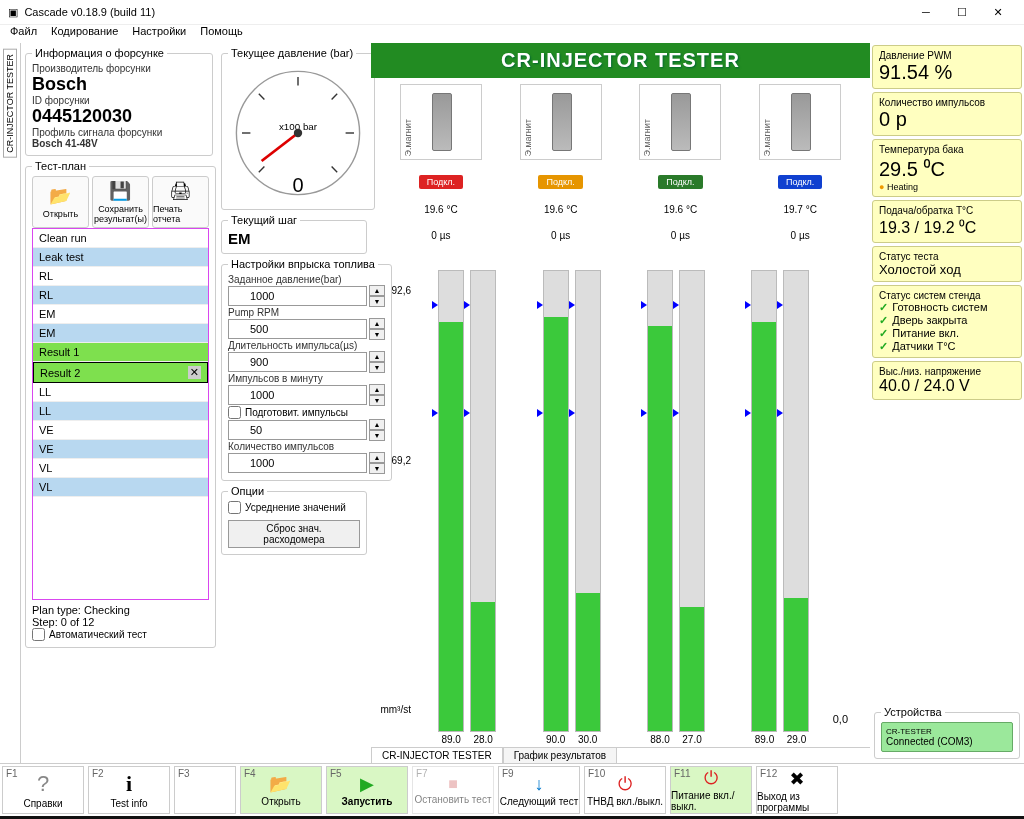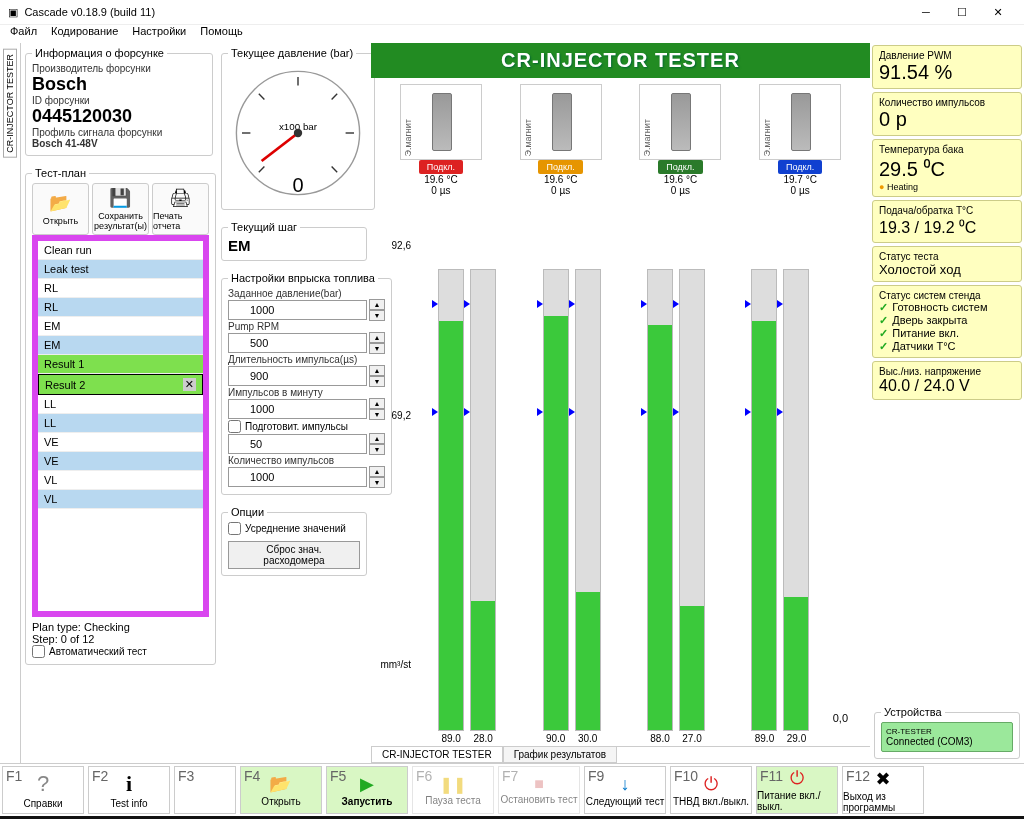--- a/index.html
+++ b/index.html
@@ -4,39 +4,39 @@
 <style>
 html,body{margin:0;padding:0;font-family:"Segoe UI",Tahoma,sans-serif;font-size:11px;color:#000;background:#fff;width:1024px;height:819px;overflow:hidden}
 .titlebar{height:24px;display:flex;align-items:center;padding:0 8px;border-bottom:1px solid #eee}
 .titlebar .title{flex:1;font-size:11px}
 .titlebar .winbtn{width:36px;height:20px;display:flex;align-items:center;justify-content:center;cursor:pointer}
 .menubar{height:18px;display:flex;gap:14px;padding:0 10px;font-size:11px}
 .menubar span{cursor:pointer}
 .body{display:flex;height:720px}
 .vtab{width:20px;border-right:1px solid #ccc;display:flex;align-items:flex-start;justify-content:center;padding-top:6px}
 .vtab div{writing-mode:vertical-rl;transform:rotate(180deg);font-size:9px;background:#fff;border:1px solid #aaa;padding:4px 1px}
-.col{display:flex;flex-direction:column;gap:7px;padding:2px}
+.col{display:flex;flex-direction:column;gap:0;padding:2px}
 fieldset{border:1px solid #ccc;border-radius:3px;margin:2px;padding:4px 6px 6px 6px}
 legend{font-size:11px;padding:0 3px}
 .label-sm{font-size:10px;color:#333}
 .big{font-size:18px;font-weight:600}
 .toolbtn{display:flex;flex-direction:column;align-items:center;justify-content:center;width:55px;height:50px;border:1px solid #ccc;border-radius:3px;font-size:9px;cursor:pointer;gap:2px;background:#fafafa}
-.testlist{border:6px solid #d946ef;height:370px;overflow:auto;background:#fff}
+.testlist{border:1px solid #d946ef;height:370px;overflow:auto;background:#fff}
 .testrow{padding:3px 6px;font-size:11px;border-bottom:1px solid #eee}
 .blue{background:#b8d8f0}
 .green{background:#7ee04e}
 .edit{background:#7ee04e;border:1px solid #000;display:flex;justify-content:space-between;align-items:center}
 .numin{display:flex;align-items:center;gap:2px}
 .numin input{width:95px;height:18px;border:1px solid #999;padding:0 21px;font-size:11px}
 .spin{display:flex;flex-direction:column}
 .spin div{width:14px;height:9px;border:1px solid #999;font-size:7px;display:flex;align-items:center;justify-content:center;cursor:pointer;background:#f0f0f0}
 .centerpane{flex:1;display:flex;flex-direction:column}
 .crheader{background:#228B22;color:#fff;font-size:20px;font-weight:600;text-align:center;padding:6px 0;letter-spacing:1px;text-shadow:1px 1px 2px #063}
 .injectors{display:flex;justify-content:space-around;padding:6px 10px 0 10px}
-.injrow{display:flex;flex-direction:column;align-items:center;gap:0;width:90px}
+.injrow{display:flex;flex-direction:column;align-items:center;gap:15px;width:90px}
 .injbox{border:1px solid #ccc;width:76px;height:70px;display:flex;align-items:flex-end;justify-content:space-between;padding:2px}
 .injvert{writing-mode:vertical-rl;transform:rotate(180deg);font-size:9px;color:#666}
 .nozzle{width:18px;height:56px;background:linear-gradient(#999,#bbb);border:1px solid #777;border-radius:2px;align-self:center}
 .connbtn{color:#fff;font-size:9px;padding:2px 8px;border-radius:2px;cursor:pointer}
 .bars-area{flex:1;display:flex;padding:4px 18px 2px 6px;gap:0;position:relative}
 .ylabels{display:flex;flex-direction:column;justify-content:space-between;padding:40px 4px 30px 0;font-size:10px;width:34px;text-align:right;height:430px}
 .bargroup{display:flex;gap:6px;align-items:flex-end;margin:0 8px;position:relative}
 .barcol{display:flex;flex-direction:column;align-items:center;gap:2px}
 .bar{width:24px;height:460px;background:#ddd;position:relative;border:1px solid #bbb}
 .fill{position:absolute;bottom:0;left:0;right:0;background:#3bc93b}
@@ -46,21 +46,21 @@
 .tabstrip div{border:1px solid #ccc;border-top:none;padding:2px 10px;background:#f5f5f5}
 .tabstrip .act{background:#fff}
 .rightcol{width:150px;display:flex;flex-direction:column;gap:3px;padding:2px}
 .card{background:#ffffc0;border:1px solid #cc8;border-radius:3px;padding:4px 6px}
 .card .t{font-size:10px}
 .card .v{font-size:20px}
 .ok::before{content:"✓";color:#2a2;font-weight:bold;margin-right:4px}
 .devbox{background:#9be89b;border:1px solid #6a6;padding:4px;font-size:10px;text-align:left;border-radius:2px}
 .fbar{display:flex;border-top:1px solid #ccc;height:52px}
 .fbtn{position:relative;flex:0 0 80px;display:flex;flex-direction:column;align-items:center;justify-content:center;border:1px solid #ccc;margin:2px;font-size:10px;cursor:pointer;gap:1px}
-.fbtn .fk{position:absolute;top:1px;left:3px;font-size:14px;color:#666}
+.fbtn .fk{position:absolute;top:1px;left:3px;font-size:10px;color:#666}
 .fgr{background:#d9f7c4}
 .taskbar{height:32px;background:#111;display:flex;align-items:center;padding:0 6px;gap:10px;color:#fff;font-size:10px}
 .taskbar .spacer{flex:1}
 .gauge{width:140px;height:140px;position:relative;margin:auto}
 .gauge svg{width:100%;height:100%}
 .chk{display:flex;align-items:center;gap:4px;font-size:10px}
 .chk input{margin:0}
 button.small{font-size:10px;padding:2px 6px;border:1px solid #999;background:#f0f0f0;cursor:pointer}
 .marker{position:absolute;left:-7px;width:0;height:0;border-top:4px solid transparent;border-bottom:4px solid transparent;border-left:6px solid #00f}
 </style>
@@ -426,25 +426,20 @@
       <span class="fk">F4</span>
       <span style="font-size:18px;color:#e6b800">📂</span>
       <span>Открыть</span>
     </div>
   <div class="fbtn fgr">
       <span class="fk">F5</span>
       <span style="font-size:18px;color:#2a2">▶</span>
       <span style="font-weight:bold">Запустить</span>
     </div>
   <div class="fbtn" style="opacity:.5">
-      <span class="fk">F6</span>
-      <span style="font-size:16px;color:#e6b800">❚❚</span>
-      <span>Пауза теста</span>
-    </div>
-  <div class="fbtn" style="opacity:.5">
       <span class="fk">F7</span>
       <span style="font-size:16px;color:#d88">■</span>
       <span>Остановить тест</span>
     </div>
   <div class="fbtn">
       <span class="fk">F9</span>
       <span style="font-size:18px;color:#07c">↓</span>
       <span>Следующий тест</span>
     </div>
   <div class="fbtn">

